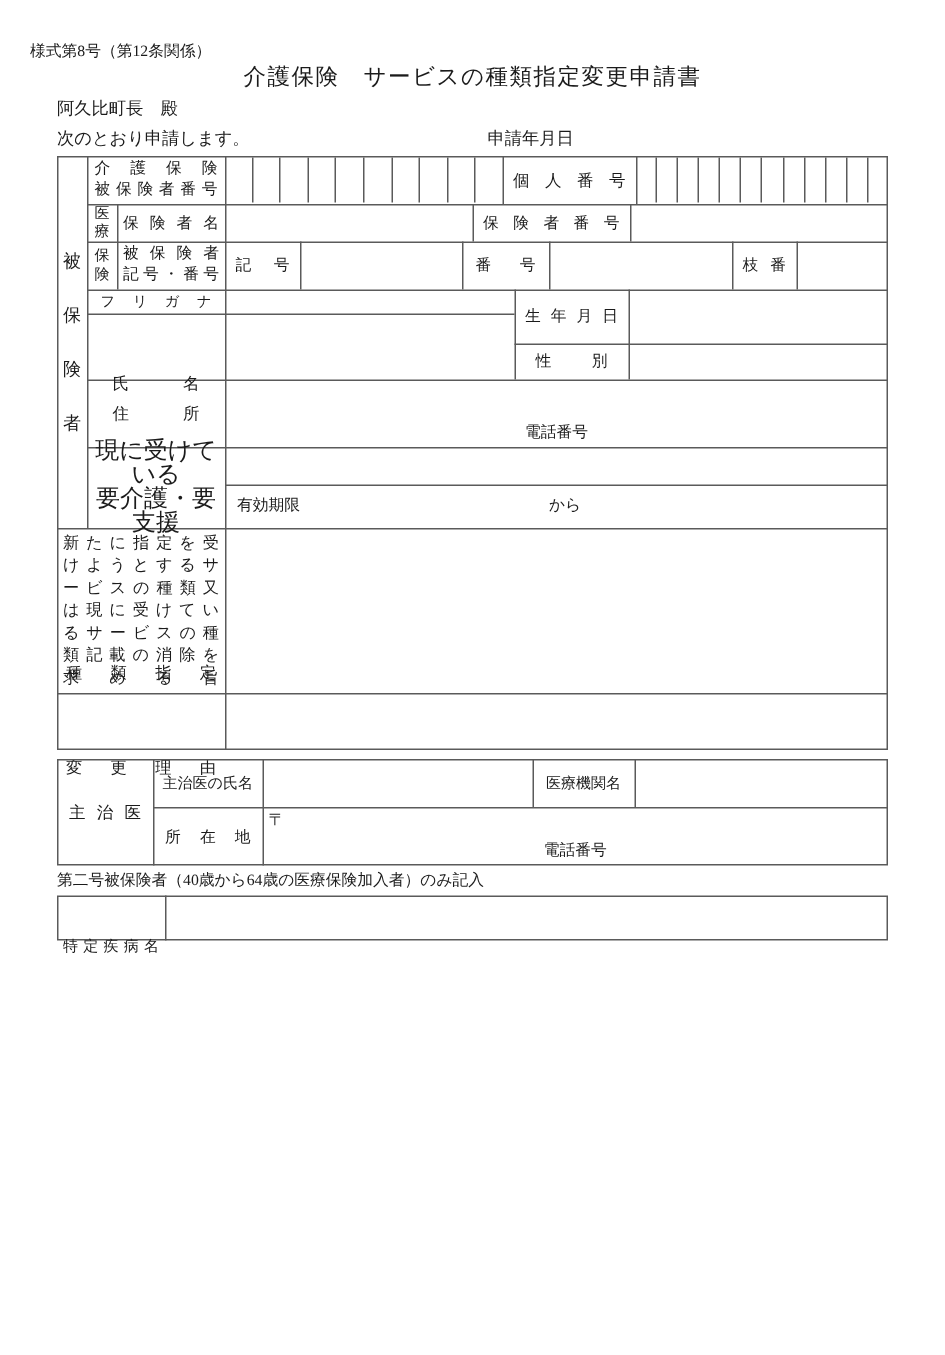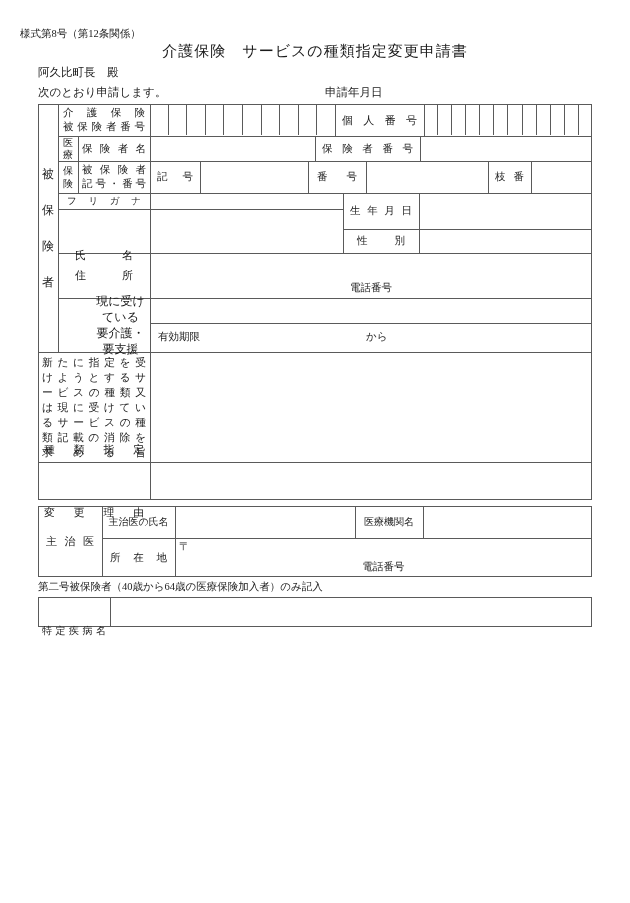--- a/index.html
+++ b/index.html
@@ -149,21 +149,21 @@
     <div class="jl">性別</div>
   </div>
   <div class="field" style="left:420px; top:230px; width:171px; height:22px;"></div>
 
   <div class="lbl" style="left:58px; top:253px; width:92px; height:45px; font-size:11px; padding:0 17px;">
     <div class="jl">住所</div>
   </div>
   <div class="field" style="left:151px; top:254px; width:440px; height:28px;"></div>
   <div class="abs ctr" style="left:150px; top:281px; width:442px; font-size:10.5px;">電話番号</div>
 
-  <div class="lbl ctr" style="left:58px; top:298px; width:92px; height:54px; font-size:12px; line-height:16px;padding-left:33px;">
+  <div class="lbl ctr" style="left:58px; top:298px; width:92px; height:54px; font-size:16px; line-height:16px;">
     <div>現に受けている</div>
     <div>要介護・要支援</div>
   </div>
   <div class="field" style="left:151px; top:299px; width:440px; height:23px;"></div>
   <div class="abs" style="left:158px; top:330px; font-size:10.5px;">有効期限</div>
   <div class="abs" style="left:366px; top:330px; font-size:10.5px;">から</div>
 
   <div class="lbl" style="left:40px; top:352px; width:108px; height:110px; font-size:10.8px; line-height:15px; padding:0 2px;">
     <div class="jl">新たに指定を受</div>
     <div class="jl">けようとするサ</div>

